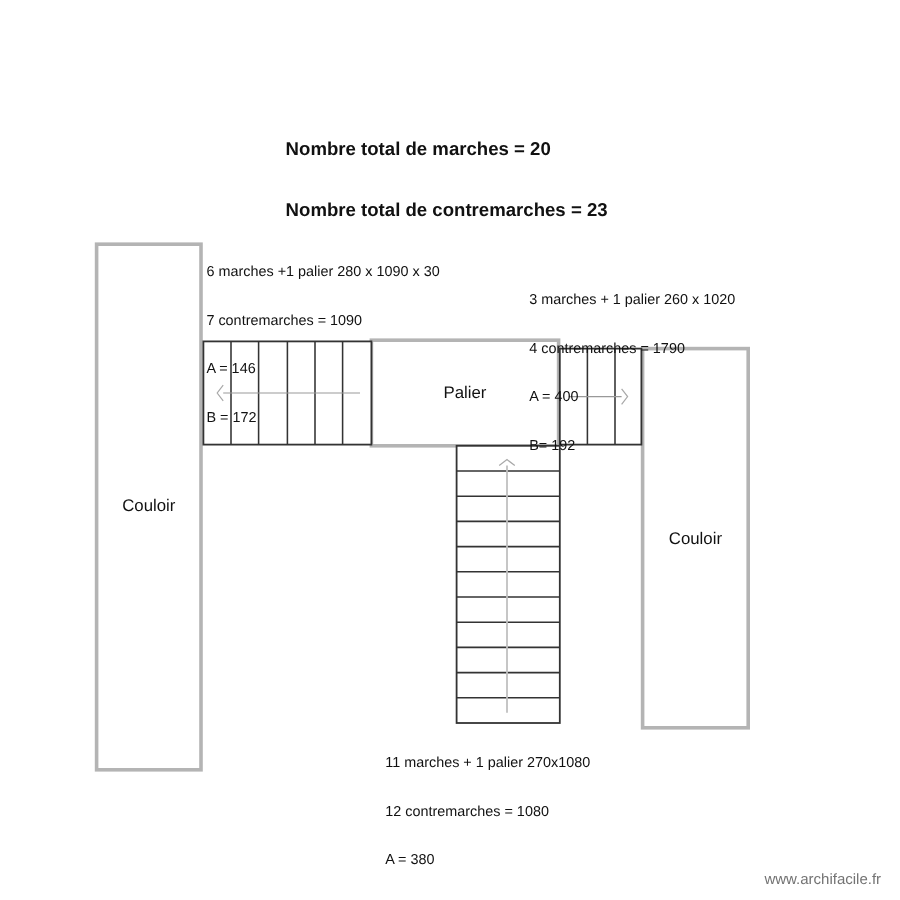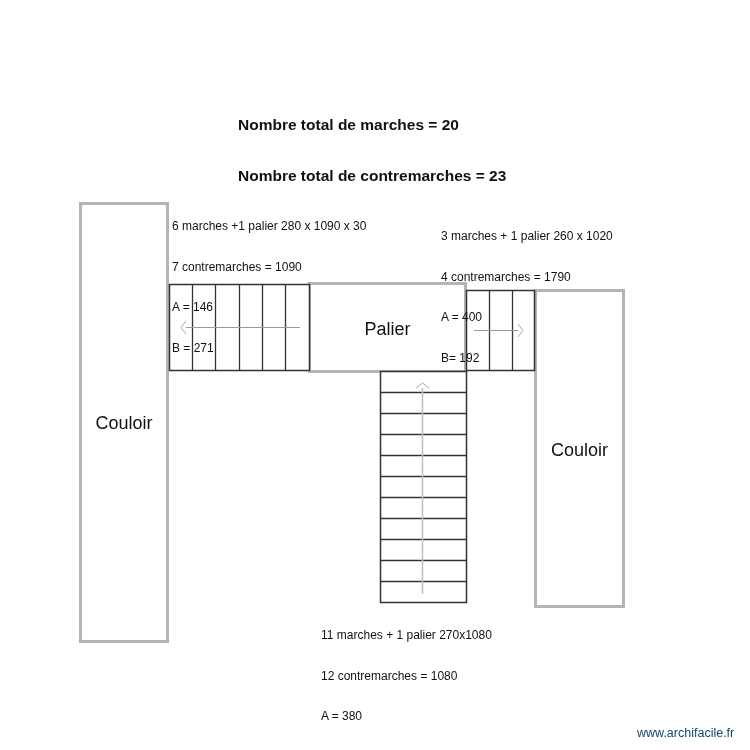--- a/index.html
+++ b/index.html
@@ -4,24 +4,24 @@
   <style>
     html, body { margin: 0; padding: 0; background: #ffffff; }
     body { width: 750px; height: 750px; position: relative; overflow: hidden; font-family: "Liberation Sans", "DejaVu Sans", sans-serif; color: #111; }
     #canvas { position: absolute; left: 0; top: 0; }
     .txt { position: absolute; white-space: pre; line-height: 1.0; }
     .summary { left: 238px; top: 86px; font-size: 15.5px; font-weight: bold; }
     .summary div { height: 19.5px; }
     .note { font-size: 12px; }
     .note div { height: 16.5px; }
     .note-left { left: 172px; top: 196px; }
-    .note-right { left: 441px; top: 206px; }
+    .note-right { left: 441px; top: 219px; }
     .note-bottom { left: 321px; top: 605px; }
-    .room-label { position: absolute; font-size: 18px; text-align: center; }
-    .watermark { position: absolute; left: 637px; top: 726px; font-size: 12.5px; color: #0c4a6e; }
+    .room-label { position: absolute; font-size: 14px; text-align: center; }
+    .watermark { position: absolute; left: 637px; top: 726px; font-size: 12.5px; color: #737373; }
   </style>
 </head>
 <body>
 
 <svg id="canvas" width="750" height="750" viewBox="0 0 750 750">
 
   <rect x="80.5" y="203.5" width="87" height="438" fill="#fff" stroke="#b4b4b4" stroke-width="3"></rect>
 
   <rect x="535.5" y="290.5" width="88" height="316" fill="#fff" stroke="#b4b4b4" stroke-width="3"></rect>
 
@@ -71,21 +71,21 @@
 
 <div class="txt summary">
   <div>Nombre total de marches = 20</div>
   <div>Nombre total de contremarches = 23</div>
 </div>
 
 <div class="txt note note-left">
   <div>6 marches +1 palier 280 x 1090 x 30</div>
   <div>7 contremarches = 1090</div>
   <div>A = 146</div>
-  <div>B = 271</div>
+  <div>B = 172</div>
 </div>
 
 <div class="txt note note-right">
   <div>3 marches + 1 palier 260 x 1020</div>
   <div>4 contremarches = 1790</div>
   <div>A = 400</div>
   <div>B= 192</div>
 </div>
 
 <div class="txt note note-bottom">

